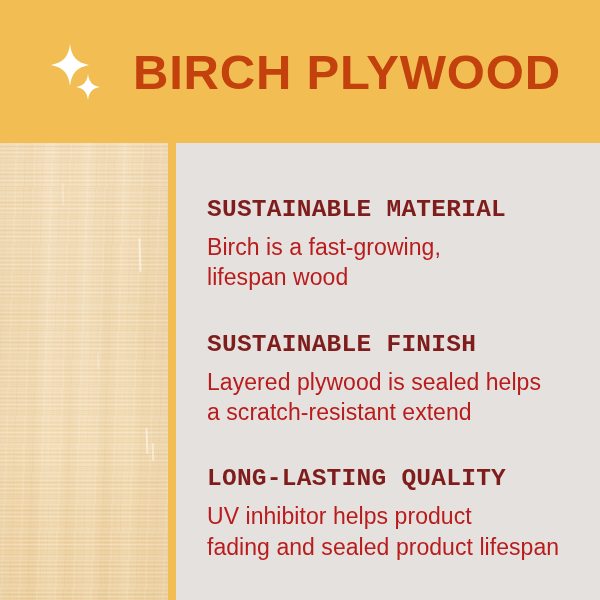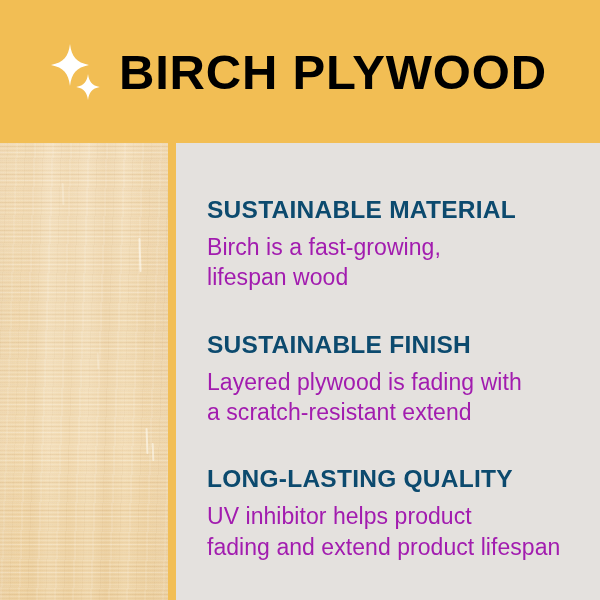--- a/index.html
+++ b/index.html
@@ -36,26 +36,26 @@
     left: 44px;
     top: 42px;
     width: 66px;
     height: 66px;
     z-index: 5;
   }
   .sparkle-group svg { display: block; overflow: visible; }
 
   .header-title {
     position: absolute;
-    left: 119px;
+    left: 133px;
     top: 41px;
     height: 62px;
     display: flex;
     align-items: center;
-    color: #000000;
+    color: #c2410c;
     font-family: "Liberation Sans", sans-serif;
     font-size: 49px;
     font-weight: 700;
     letter-spacing: 0.8px;
     line-height: 1;
     white-space: nowrap;
     z-index: 5;
   }
 
   
@@ -174,31 +174,31 @@
     left: 207px;
     top: 196px;
     width: 385px;
     z-index: 3;
   }
 
   .feature-block { margin-bottom: 38px; }
   .feature-block:last-child { margin-bottom: 0; }
 
   .feature-heading {
-    color: #0c4a6e;
-    font-family: Liberation Sans, sans-serif;
+    color: #7f1d1d;
+    font-family: Liberation Mono, monospace;
     font-size: 24.5px;
     font-weight: 700;
     letter-spacing: 0.25px;
     line-height: 1.18;
     margin: 0 0 7px 0;
     white-space: nowrap;
   }
   .feature-body {
-    color: #a21caf;
+    color: #b91c1c;
     font-family: "Liberation Sans", sans-serif;
     font-size: 23px;
     font-weight: 400;
     letter-spacing: 0.05px;
     line-height: 1.32;
     margin: 0;
   }
   .feature-body .line { display: block; white-space: nowrap; }
 </style>
 </head>
@@ -240,28 +240,28 @@
       <h2 class="feature-heading">SUSTAINABLE MATERIAL</h2>
       <p class="feature-body">
         <span class="line">Birch is a fast-growing,</span>
         <span class="line">lifespan wood</span>
       </p>
     </div>
 
     <div class="feature-block">
       <h2 class="feature-heading">SUSTAINABLE FINISH</h2>
       <p class="feature-body">
-        <span class="line">Layered plywood is fading with</span>
+        <span class="line">Layered plywood is sealed helps</span>
         <span class="line">a scratch-resistant extend</span>
       </p>
     </div>
 
     <div class="feature-block">
       <h2 class="feature-heading">LONG-LASTING QUALITY</h2>
       <p class="feature-body">
         <span class="line">UV inhibitor helps product</span>
-        <span class="line">fading and extend product lifespan</span>
+        <span class="line">fading and sealed product lifespan</span>
       </p>
     </div>
 
   </div>
 
 </div>
 
 </body></html>

